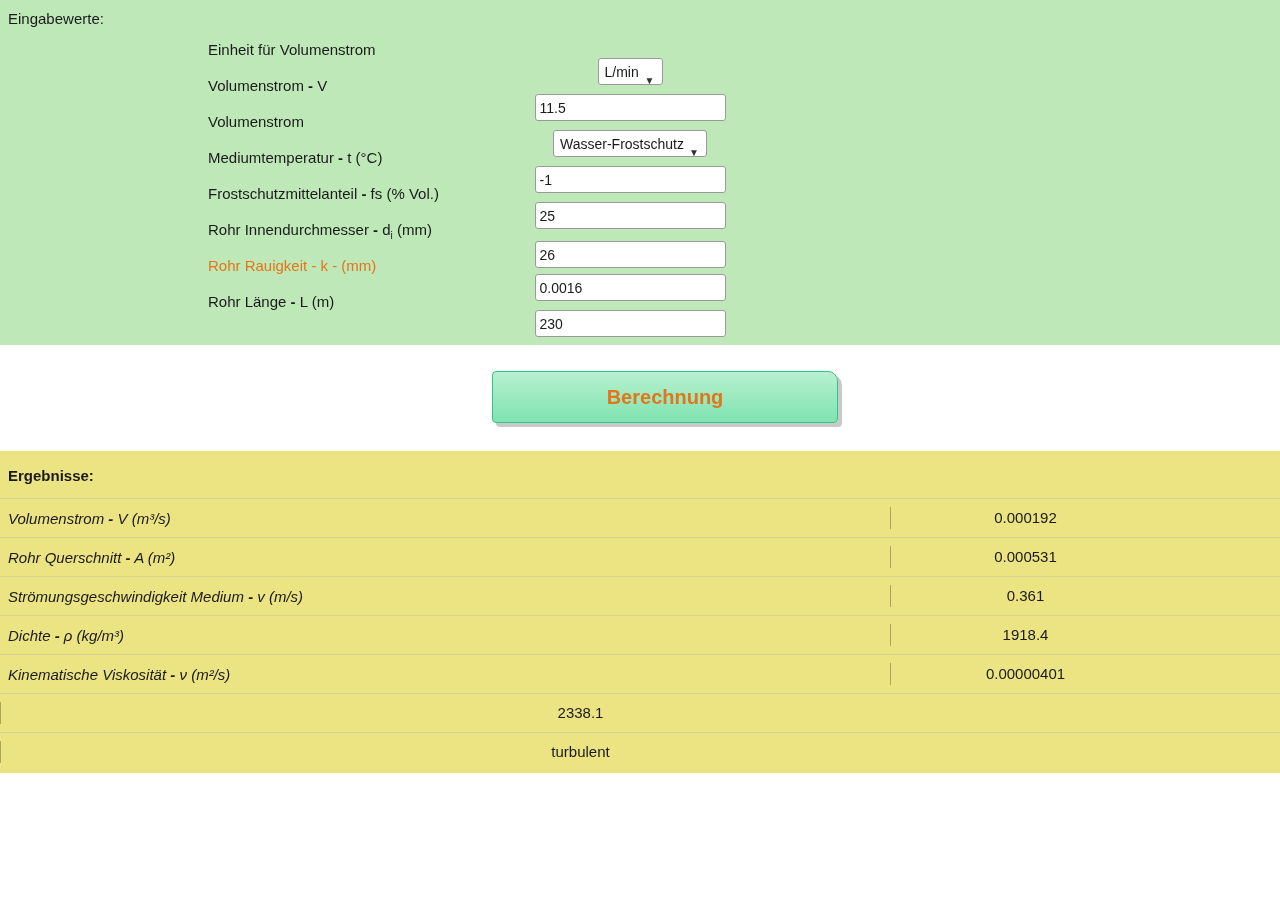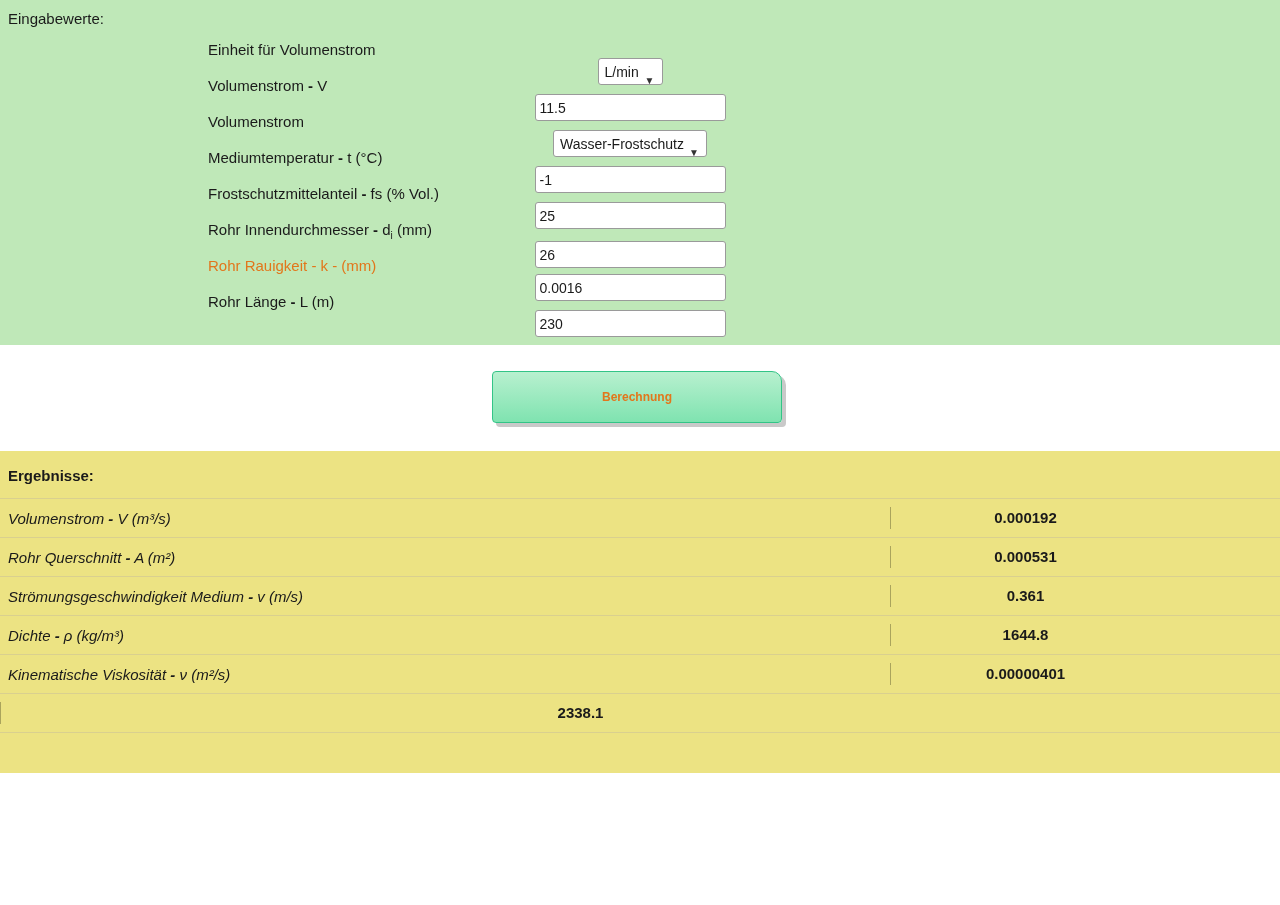--- a/index.html
+++ b/index.html
@@ -99,29 +99,29 @@
   
   .button-area {
     background: #ffffff;
     height: 90px;
     position: relative;
   }
   .calc-button {
     position: absolute;
     left: 492px;
     top: 10px;
-    width: 290px;
+    width: 346px;
     height: 52px;
     background: linear-gradient(#b8f0cf, #7fe3b0);
     border: 1px solid #33c487;
     border-radius: 4px 10px 4px 4px;
     box-shadow: 4px 4px 0 #c9c9c9;
     color: #e2761b;
     font-weight: bold;
-    font-size: 12px;
+    font-size: 20px;
     font-family: "Liberation Sans", sans-serif;
     cursor: pointer;
   }
 
   
   .results-panel {
     background: #ece383;
     padding-bottom: 2px;
   }
   .results-title {
@@ -149,21 +149,20 @@
   .res-label b { font-weight: bold; }
   .res-value {
     flex: 1;
     text-align: center;
     font-size: 15px;
     border-left: 1px solid #aaa45c;
     height: 22px;
     line-height: 22px;
     padding-right: 120px;
     box-sizing: border-box;
-    font-weight: bold;
   }
   sub, sup {
     font-size: 10px;
   }
 </style>
 </head>
 <body>
 
 <div class="input-panel">
 
@@ -279,29 +278,30 @@
     <div class="res-label">
       Strömungsgeschwindigkeit Medium <b>-</b> v (m/s)
     </div>
     <div class="res-value">0.361</div>
   </div>
 
   <div class="res-row">
     <div class="res-label">
       Dichte <b>-</b> ρ (kg/m³)
     </div>
-    <div class="res-value">1644.8</div>
+    <div class="res-value">1918.4</div>
   </div>
 
   <div class="res-row">
     <div class="res-label">
       Kinematische Viskosität <b>-</b> ν (m²/s)
     </div>
     <div class="res-value">0.00000401</div>
   </div>
 
   <div class="res-row">
     <div class="res-value">2338.1</div>
   </div>
 
   <div class="res-row">
+    <div class="res-value">turbulent</div>
   </div>
 </div>
 
 </body></html>

